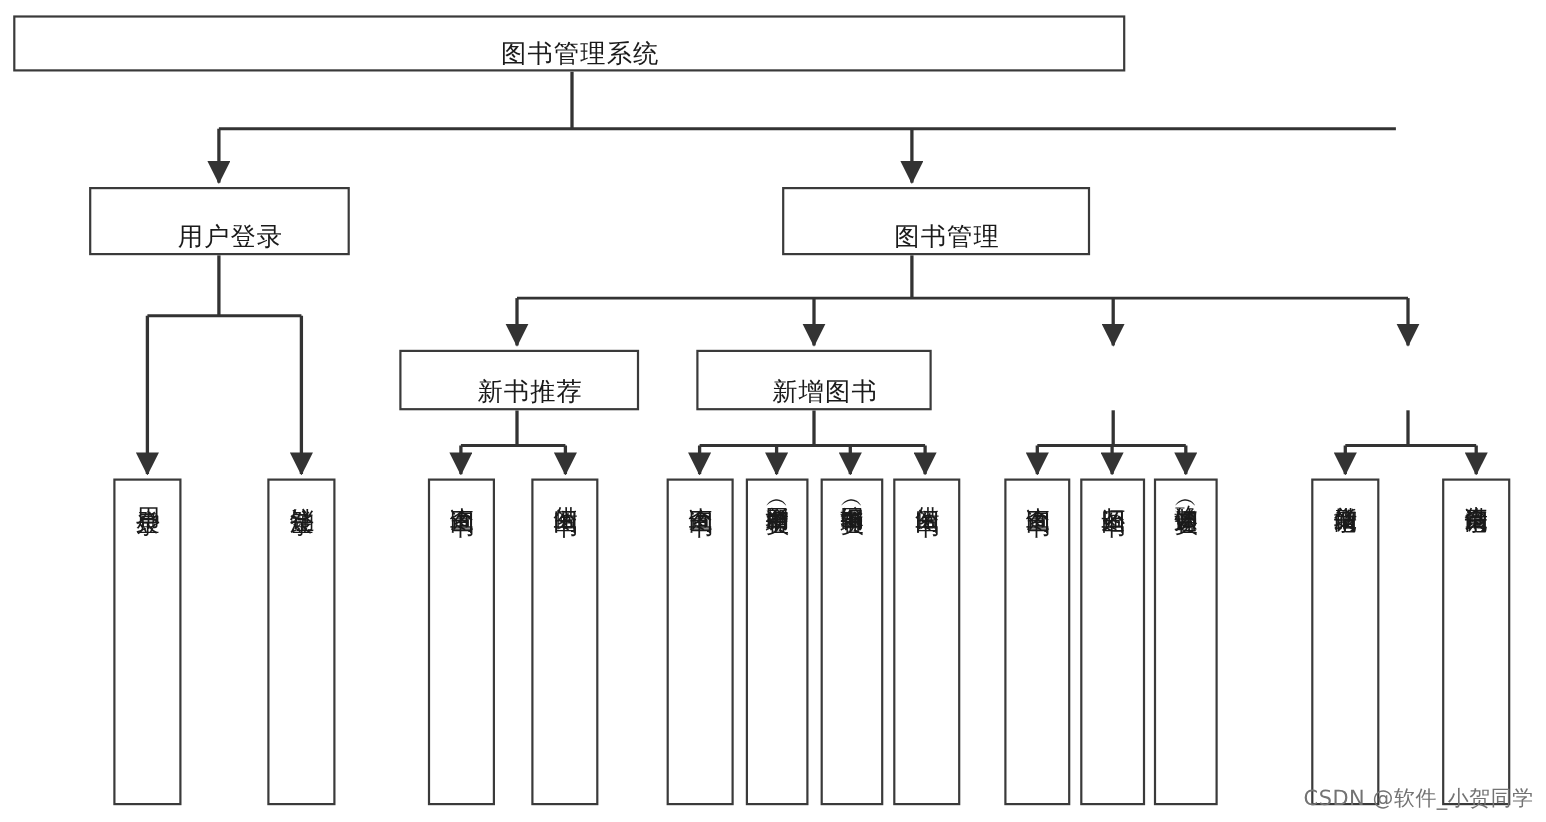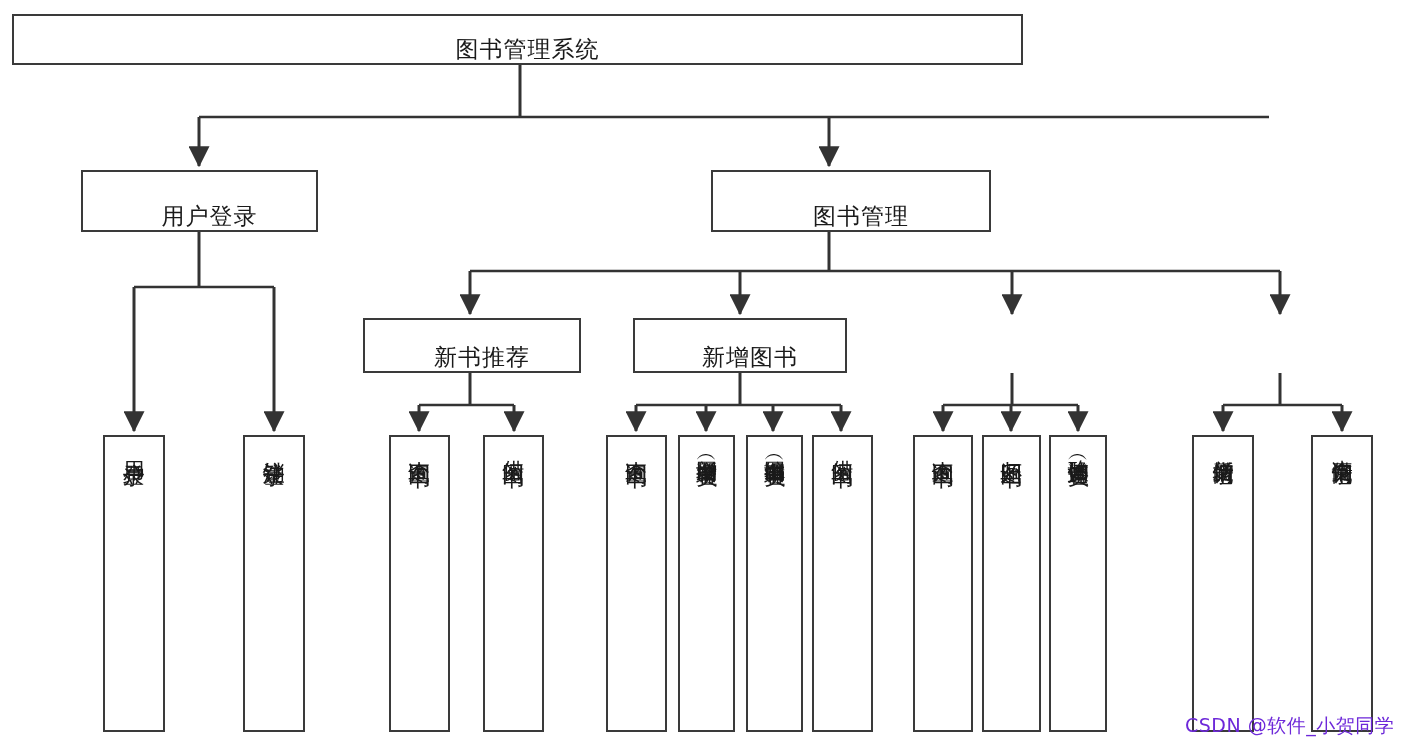--- a/index.html
+++ b/index.html
@@ -62,21 +62,21 @@
   }
   .v-node.tall-text .node-label {
     font-size: 21px;
     letter-spacing: 1px;
   }
   .watermark {
     position: absolute;
     left: 1185px;
     top: 713px;
     font-size: 19px;
-    color: #6d28d9;
+    color: #737373;
     white-space: nowrap;
     letter-spacing: 0.5px;
   }
 </style>
 </head>
 <body>
 
 <div id="diagram-root">
 
   <svg class="wires" viewBox="0 0 1405 747">

